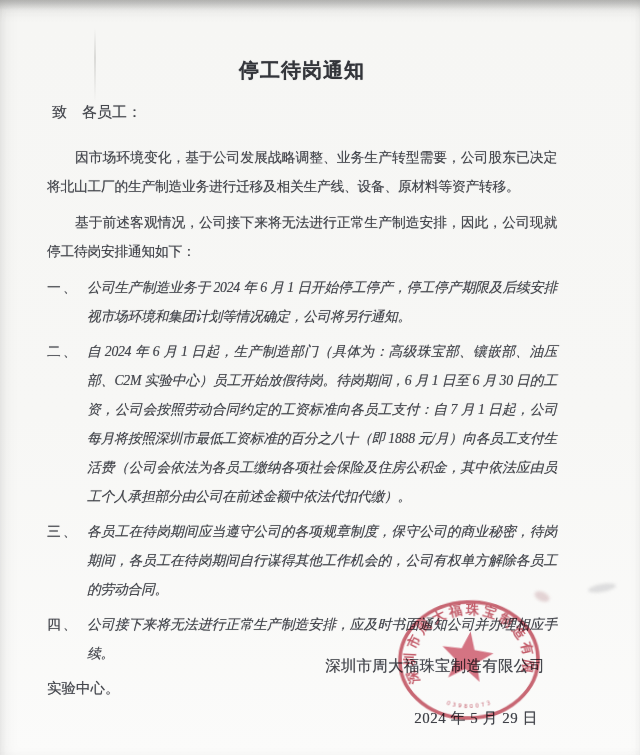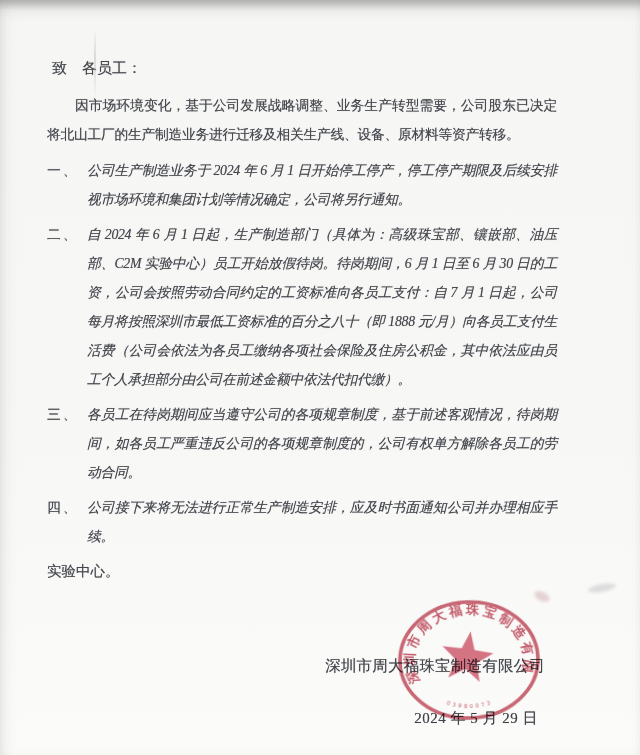--- a/index.html
+++ b/index.html
@@ -34,21 +34,21 @@
     margin: 0 0 17px 0;
     font-size: 20px;
     line-height: 27px;
     font-weight: bold;
     text-align: center;
     letter-spacing: 1px;
     color: #33353a;
     text-shadow: 0 0 0.8px rgba(60,62,70,0.7);
   }
   .salutation {
-    margin: 0 0 12px 0;
+    margin: 0 0 20px 0;
     padding-left: 5px;
     font-size: 15px;
     line-height: 22px;
     text-shadow: 0 0 0.7px rgba(85,87,95,0.65);
   }
   .para { margin: 0 0 7px 0; }
   .para.indent { text-indent: 28px; }
   .item { display: flex; margin: 6px 0; }
   .item .num {
     flex: 0 0 40px;
@@ -134,38 +134,40 @@
   }
 </style>
 </head>
 <body>
 
 <div class="page">
 
   <div class="top-shade"></div>
   <div class="fold-line"></div>
 
+  <h1 class="title">停工待岗通知</h1>
 
   <p class="salutation">致　各员工：</p>
 
   <p class="txt para indent">因市场环境变化，基于公司发展战略调整、业务生产转型需要，公司股东已决定将北山工厂的生产制造业务进行迁移及相关生产线、设备、原材料等资产转移。</p>
+  <p class="txt para indent">基于前述客观情况，公司接下来将无法进行正常生产制造安排，因此，公司现就停工待岗安排通知如下：</p>
 
   <div class="item">
     <span class="num">一、</span>
     <span class="txt itext">公司生产制造业务于 2024 年 6 月 1 日开始停工停产，停工停产期限及后续安排视市场环境和集团计划等情况确定，公司将另行通知。</span>
   </div>
 
   <div class="item">
     <span class="num">二、</span>
     <span class="txt itext">自 2024 年 6 月 1 日起，生产制造部门（具体为：高级珠宝部、镶嵌部、油压部、C2M 实验中心）员工开始放假待岗。待岗期间，6 月 1 日至 6 月 30 日的工资，公司会按照劳动合同约定的工资标准向各员工支付：自 7 月 1 日起，公司每月将按照深圳市最低工资标准的百分之八十（即 1888 元/月）向各员工支付生活费（公司会依法为各员工缴纳各项社会保险及住房公积金，其中依法应由员工个人承担部分由公司在前述金额中依法代扣代缴）。</span>
   </div>
 
   <div class="item">
     <span class="num">三、</span>
-    <span class="txt itext">各员工在待岗期间应当遵守公司的各项规章制度，基于前述客观情况，待岗期间，如各员工严重违反公司的各项规章制度的，公司有权单方解除各员工的劳动合同。</span>
+    <span class="txt itext">各员工在待岗期间应当遵守公司的各项规章制度，保守公司的商业秘密，待岗期间，各员工在待岗期间自行谋得其他工作机会的，公司有权单方解除各员工的劳动合同。</span>
   </div>
 
   <div class="item">
     <span class="num">四、</span>
     <span class="txt itext">公司接下来将无法进行正常生产制造安排，应及时书面通知公司并办理相应手续。</span>
   </div>
 
   <p class="closing">实验中心。</p>
 
   <div class="sig-company">深圳市周大福珠宝制造有限公司</div>

